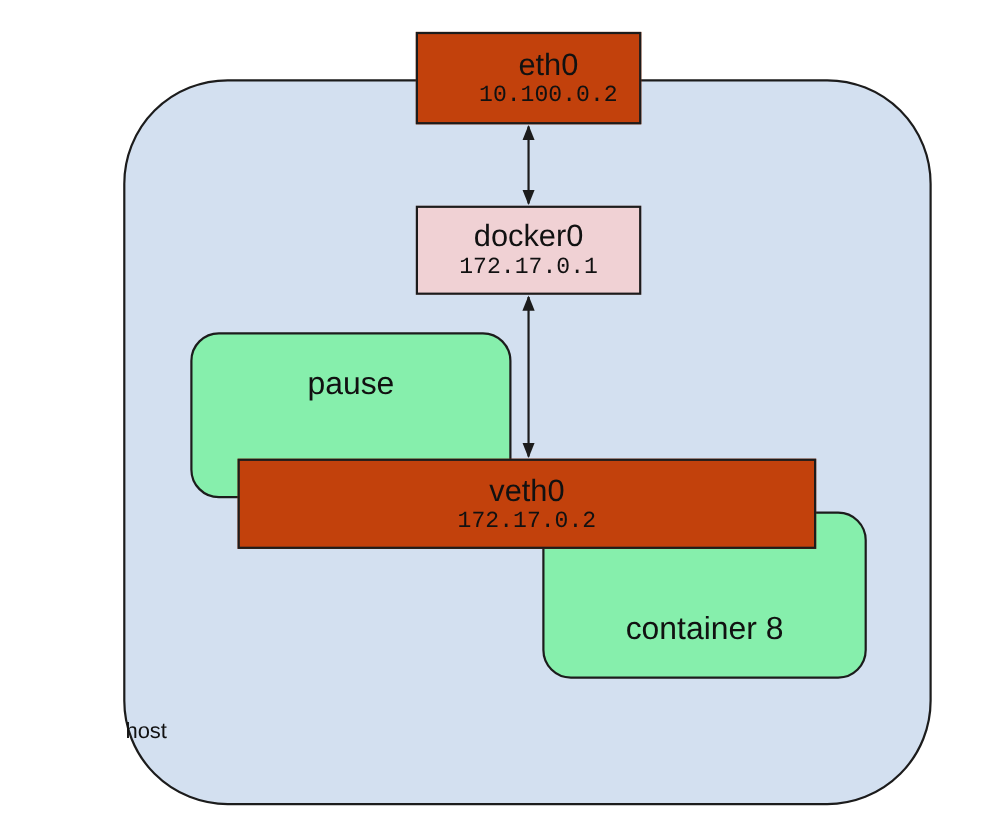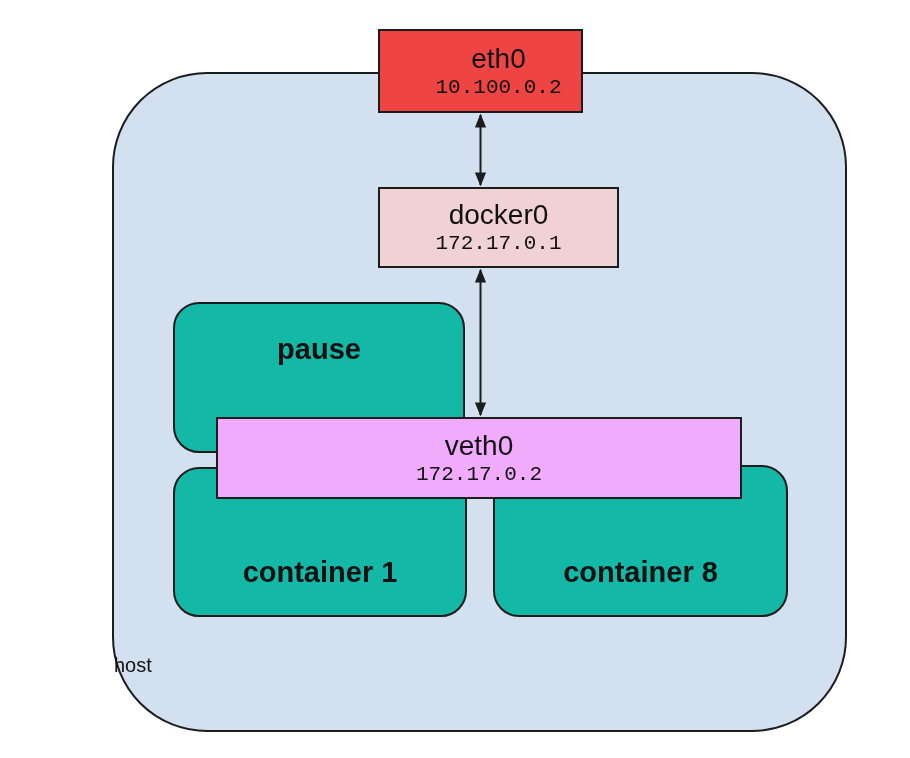--- a/index.html
+++ b/index.html
@@ -34,23 +34,22 @@
     position: absolute;
     left: 0;
     bottom: 48px;
     width: 100%;
     text-align: left;
     font-size: 20px;
     line-height: 34px;
   }
   
   .pod {
-    background: #14b8a6;
+    background: #86efac;
     border-radius: 26px;
-    font-weight: bold;
   }
   .pause {
     left: 173px;
     top: 302px;
     width: 292px;
     height: 151px;
   }
   .pause-label {
     position: absolute;
     left: 0;
@@ -95,36 +94,36 @@
   .iface .ip {
     font-size: 21px;
     line-height: 25px;
     font-family: Liberation Mono, monospace;
   }
   .eth0 {
     left: 378px;
     top: 29px;
     width: 205px;
     height: 84px;
-    background: #ef4444;
+    background: #c2410c;
     padding-left: 36px;
   }
   .docker0 {
     left: 378px;
     top: 187px;
-    width: 241px;
+    width: 205px;
     height: 81px;
     background: #f0d1d4;
   }
   .veth0 {
     left: 216px;
     top: 417px;
     width: 526px;
     height: 82px;
-    background: #f0abfc;
+    background: #c2410c;
   }
   .arrows {
     position: absolute;
     left: 0;
     top: 0;
     pointer-events: none;
   }
 </style>
 </head>
 <body>
@@ -132,23 +131,20 @@
 <div class="canvas">
 
   <div class="box host">
     <div class="host-label">host</div>
   </div>
 
   <div class="box pod pause">
     <div class="pause-label">pause</div>
   </div>
 
-  <div class="box pod container1">
-    <div class="container-label">container 1</div>
-  </div>
 
   <div class="box pod container2">
     <div class="container-label">container 8</div>
   </div>
 
   <div class="box iface veth0">
     <div class="name">veth0</div>
     <div class="ip">172.17.0.2</div>
   </div>
 

